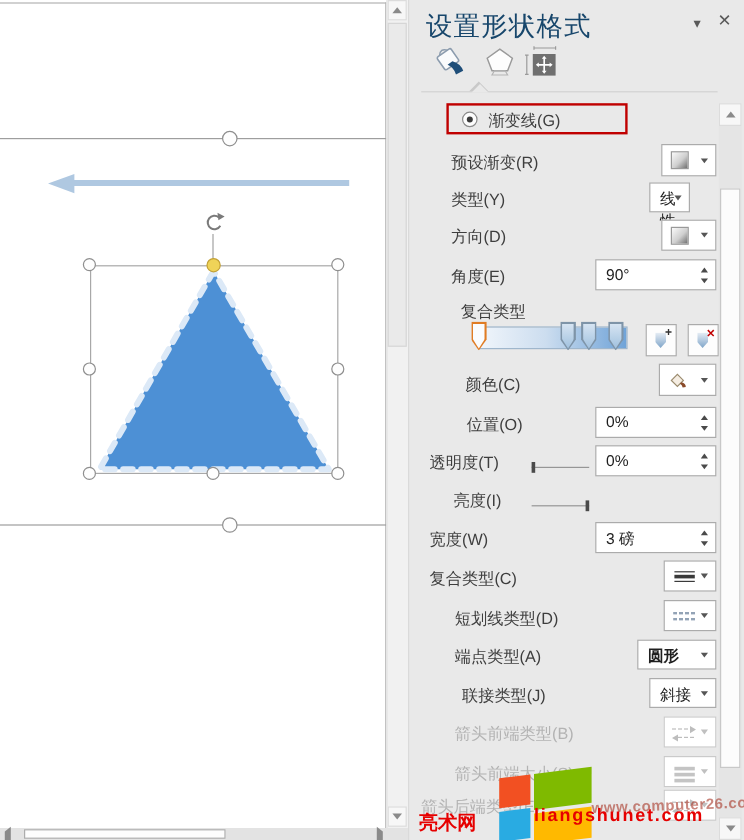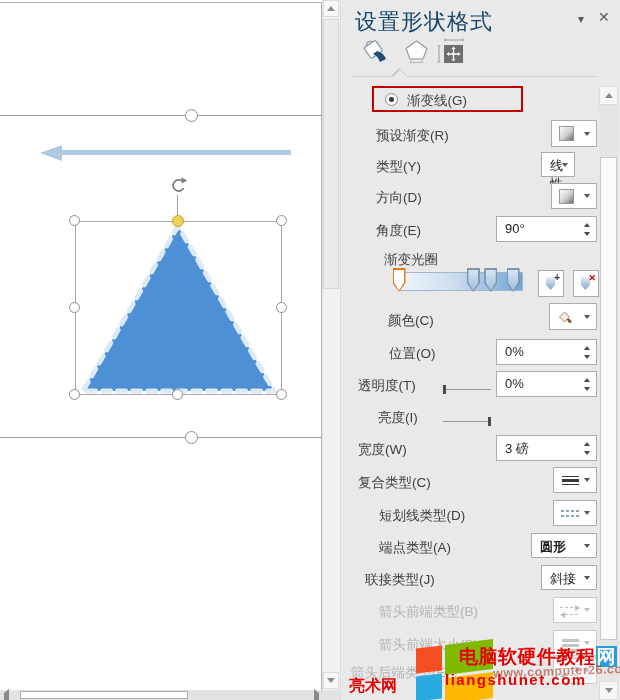--- a/index.html
+++ b/index.html
@@ -209,21 +209,21 @@
         <span class="caret"></span>
     </div>
 
     <div class="abs lbl" style="left:35px;top:222px;">角度(E)</div>
     <div class="abs spin" style="left:155px;top:216px;height:26px;">
       <span class="val">90°</span>
       <span class="sa up"></span>
         <span class="sa dn"></span>
     </div>
 
-    <div class="abs lbl" style="left:43px;top:251px;">渐变光圈</div>
+    <div class="abs lbl" style="left:43px;top:251px;">复合类型</div>
     <div class="abs gbar"></div>
     <div class="abs" id="stops" style="left:58px;top:268px;width:124px;height:30px;">
         <div class="gstop sel" style="left: calc(0% - 6.5px);">
           <div class="in"></div>
         </div>
         <div class="gstop" style="left: calc(60% - 6.5px);">
           <div class="in"></div>
         </div>
         <div class="gstop" style="left: calc(74% - 6.5px);">
           <div class="in"></div>
@@ -293,21 +293,21 @@
         </span>
       <span class="caret"></span>
     </div>
 
     <div class="abs lbl" style="left:38px;top:539px;">端点类型(A)</div>
     <div class="abs dd" style="left:190px;top:533px;width:66px;height:25px;font-weight:bold;">
       <span class="val">圆形</span>
       <span class="caret"></span>
     </div>
 
-    <div class="abs lbl" style="left:24px;top:571px;">联接类型(J)</div>
+    <div class="abs lbl" style="left:44px;top:571px;">联接类型(J)</div>
     <div class="abs dd" style="left:200px;top:565px;width:56px;height:25px;">
       <span class="val">斜接</span>
       <span class="caret"></span>
     </div>
 
     <div class="abs lbl dis" style="left:38px;top:603px;">箭头前端类型(B)</div>
     <div class="abs dd dis" style="left:212px;top:597px;width:44px;height:26px;">
       <span class="glyph-arr">
           <i class="t"></i>
           <s class="tr"></s>
@@ -346,20 +346,17 @@
     <div class="abs sbtn" style="left:258px;top:681px;width:19px;height:19px;">
         <span class="tri-dn"></span>
       </div>
 
     <div class="abs wm" style="left:75px;top:642px;width:80px;height:58px;">
       <div class="logo-pane" style="left:0;top:5px;width:26px;height:25px;background:var(--logo_orange);transform:skewY(-7deg);"></div>
       <div class="logo-pane" style="left:29px;top:0;width:48px;height:30px;background:var(--logo_green);transform:skewY(-7deg);"></div>
       <div class="logo-pane" style="left:0;top:33px;width:26px;height:25px;background:var(--logo_blue);transform:skewY(-7deg);"></div>
       <div class="logo-pane" style="left:29px;top:33px;width:48px;height:26px;background:var(--logo_yellow);transform:skewY(-7deg);"></div>
     </div>
-    <div class="abs wm site-name" style="left:118px;top:644px;">
-      <span>电脑软硬件教程</span><span class="site-badge">网</span>
-    </div>
     <div class="abs wm overlay-url" style="left:152px;top:664px;">www.computer26.com</div>
     <div class="abs wm domain" style="left:104px;top:671px;">liangshunet.com</div>
     <div class="abs wm site-short" style="left:8px;top:676px;">亮术网</div>
   </div>
 </div>
 
 </body></html>

